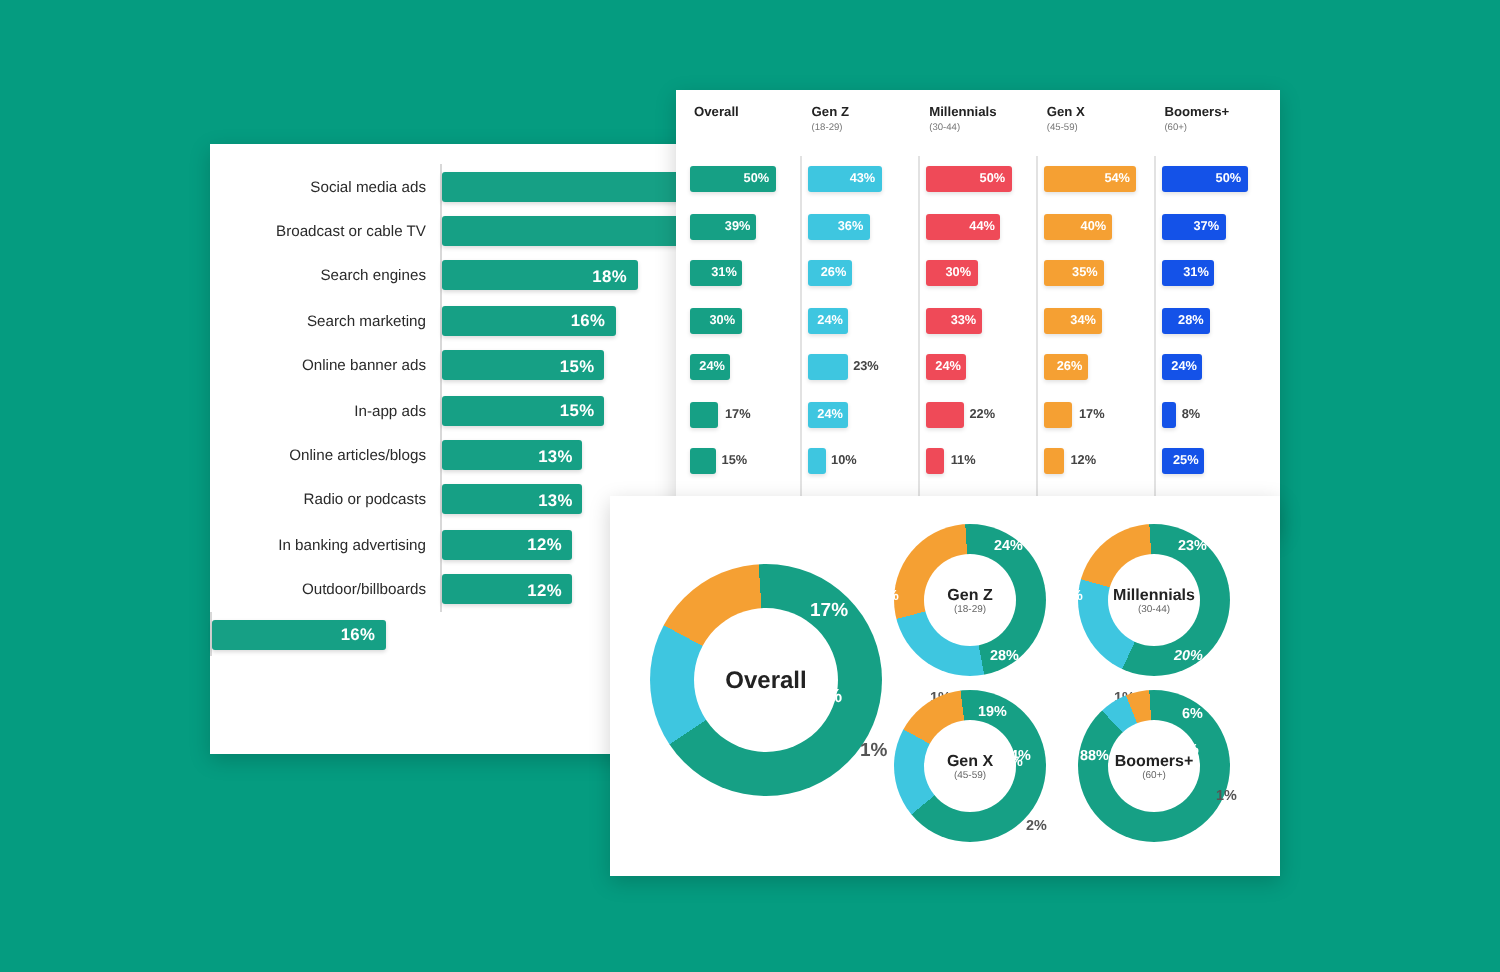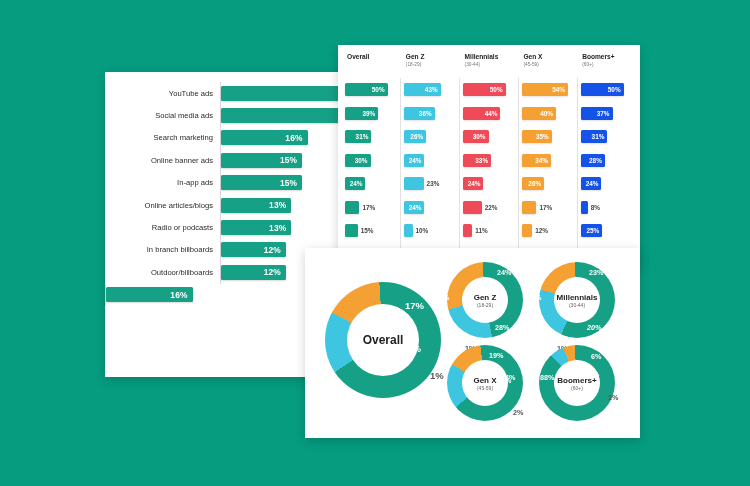--- a/index.html
+++ b/index.html
@@ -55,36 +55,44 @@
   .dlabel{position:absolute;font-size:7.2px;font-weight:bold;color:#fff;white-space:nowrap;}
   .dlabel.dark{color:#555;font-weight:bold;}
   .dlabel.big{font-size:9.5px;}
 </style>
 </head>
 <body>
 
 <div class="card" id="bar-card">
   <div class="bar-rows" id="bar-rows">
       <div class="bar-row">
-        <div class="bar-label">YouTube ads</div>
-        <div class="bar-track">
-          <div class="bar-fill" style="width: 162.581px; background: rgb(22, 160, 133);">
-            <span class="bar-val">30%</span>
-          </div>
-        </div>
-      </div>
-      <div class="bar-row">
         <div class="bar-label">Social media ads</div>
         <div class="bar-track">
           <div class="bar-fill" style="width: 157.161px; background: rgb(22, 160, 133);">
             <span class="bar-val">29%</span>
           </div>
         </div>
       </div>
       <div class="bar-row">
+        <div class="bar-label">Broadcast or cable TV</div>
+        <div class="bar-track">
+          <div class="bar-fill" style="width: 151.742px; background: rgb(22, 160, 133);">
+            <span class="bar-val">28%</span>
+          </div>
+        </div>
+      </div>
+      <div class="bar-row">
+        <div class="bar-label">Search engines</div>
+        <div class="bar-track">
+          <div class="bar-fill" style="width: 97.5484px; background: rgb(22, 160, 133);">
+            <span class="bar-val">18%</span>
+          </div>
+        </div>
+      </div>
+      <div class="bar-row">
         <div class="bar-label">Search marketing</div>
         <div class="bar-track">
           <div class="bar-fill" style="width: 86.7097px; background: rgb(22, 160, 133);">
             <span class="bar-val">16%</span>
           </div>
         </div>
       </div>
       <div class="bar-row">
         <div class="bar-label">Online banner ads</div>
         <div class="bar-track">
@@ -111,21 +119,21 @@
       </div>
       <div class="bar-row">
         <div class="bar-label">Radio or podcasts</div>
         <div class="bar-track">
           <div class="bar-fill" style="width: 70.4516px; background: rgb(22, 160, 133);">
             <span class="bar-val">13%</span>
           </div>
         </div>
       </div>
       <div class="bar-row">
-        <div class="bar-label">In branch billboards</div>
+        <div class="bar-label">In banking advertising</div>
         <div class="bar-track">
           <div class="bar-fill" style="width: 65.0323px; background: rgb(22, 160, 133);">
             <span class="bar-val">12%</span>
           </div>
         </div>
       </div>
       <div class="bar-row">
         <div class="bar-label">Outdoor/billboards</div>
         <div class="bar-track">
           <div class="bar-fill" style="width: 65.0323px; background: rgb(22, 160, 133);">

